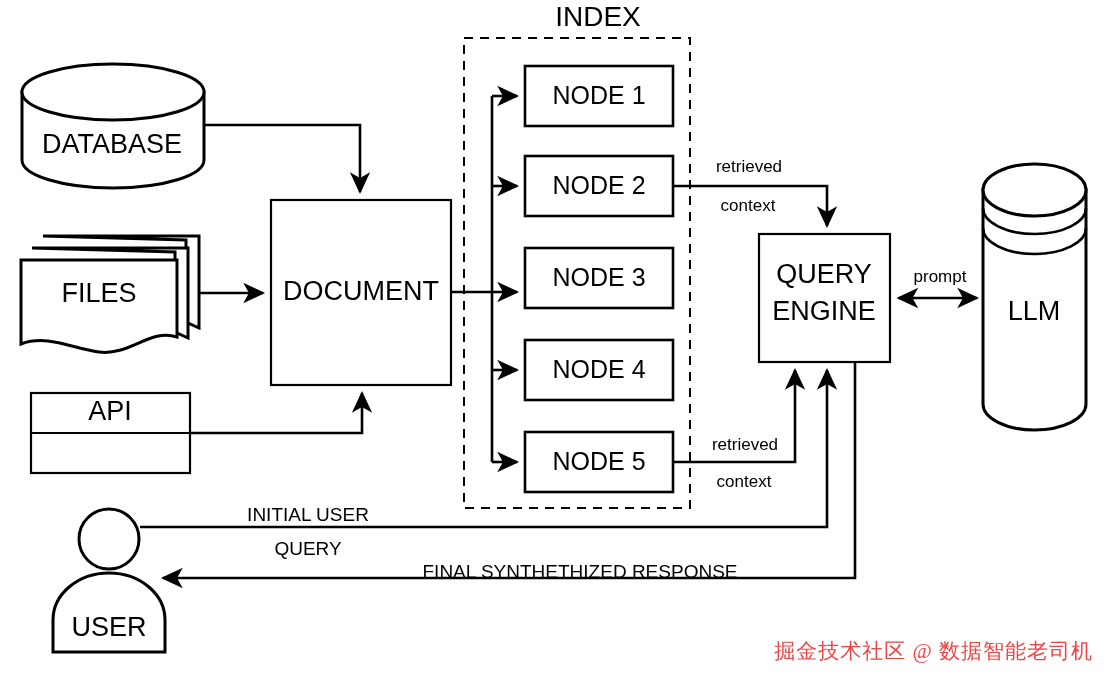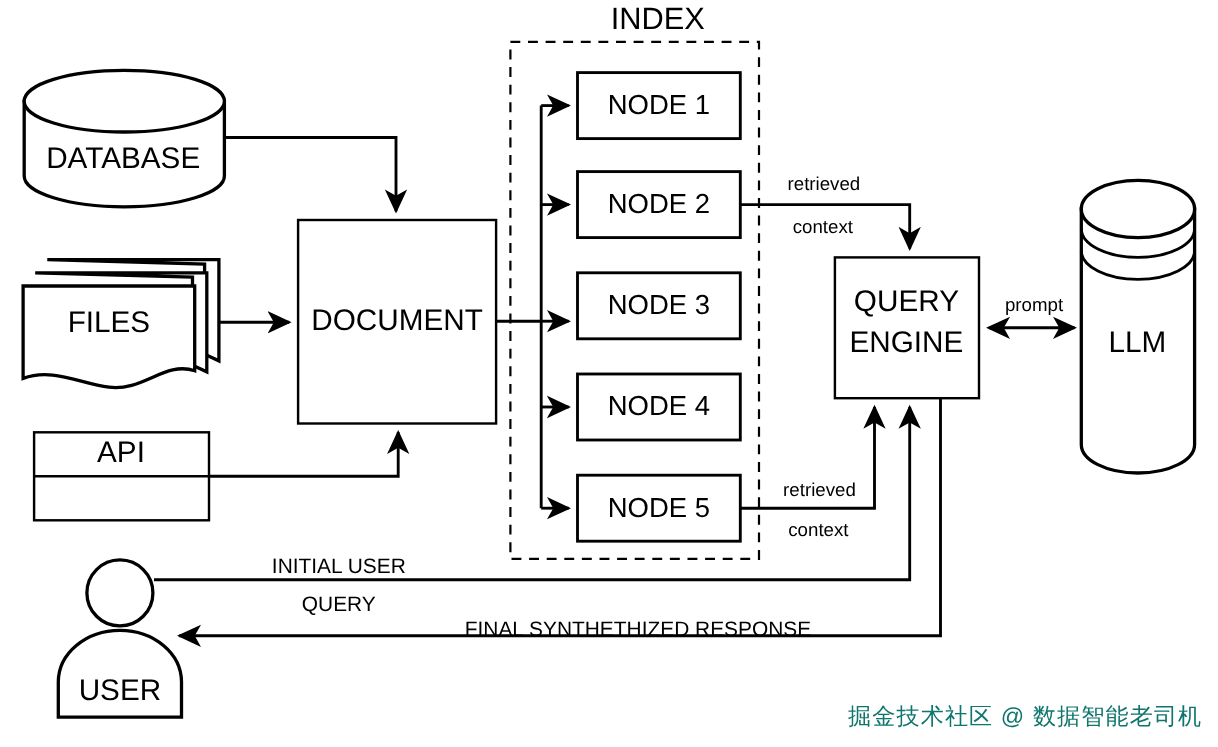--- a/index.html
+++ b/index.html
@@ -82,23 +82,23 @@
     font-family: "Liberation Sans", sans-serif;
     font-size: 28px;
     fill: #000000;
     text-anchor: middle;
     dominant-baseline: middle;
   }
   .watermark {
     position: absolute;
     right: 14px;
     bottom: 14px;
-    font-family: Liberation Sans, sans-serif;
+    font-family: Liberation Serif, serif;
     font-size: 21px;
-    color: #0f766e;
+    color: #ef4444;
     letter-spacing: 1px;
     white-space: nowrap;
     user-select: none;
   }
 </style>
 </head>
 <body>
 
 <div id="diagram-root">
   <svg class="diagram" viewBox="0 0 1107 679" xmlns="http://www.w3.org/2000/svg">

